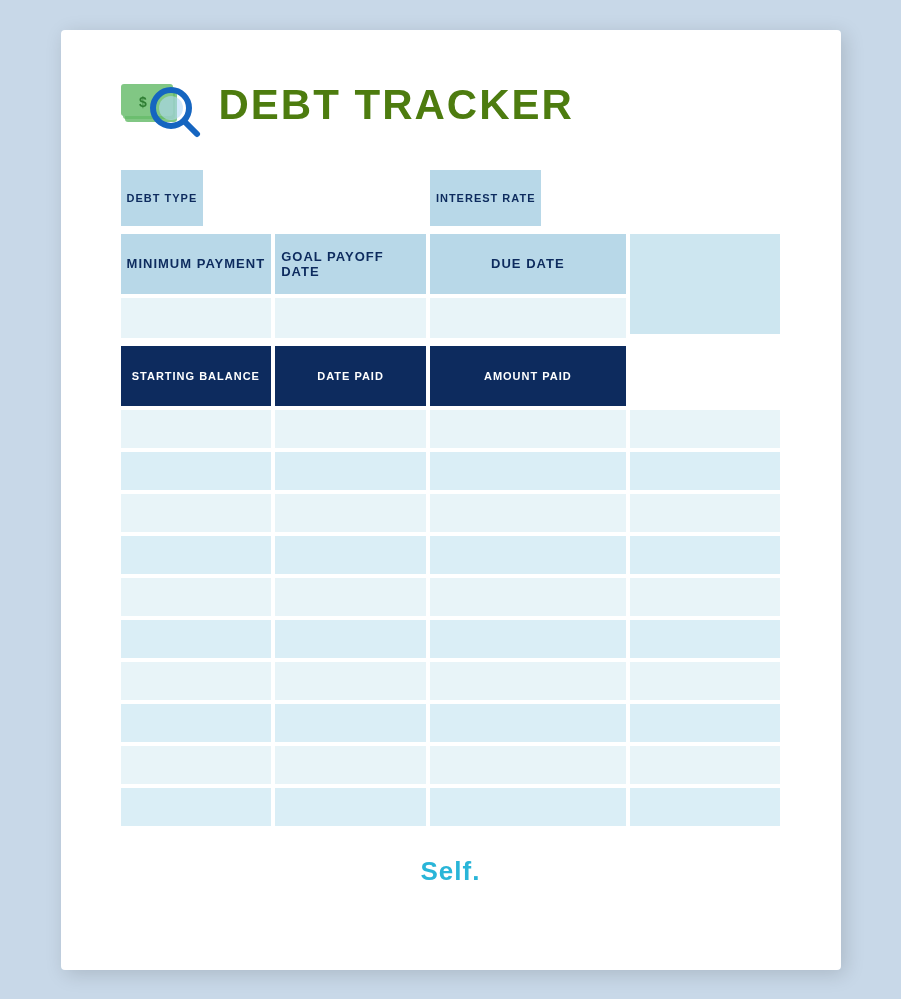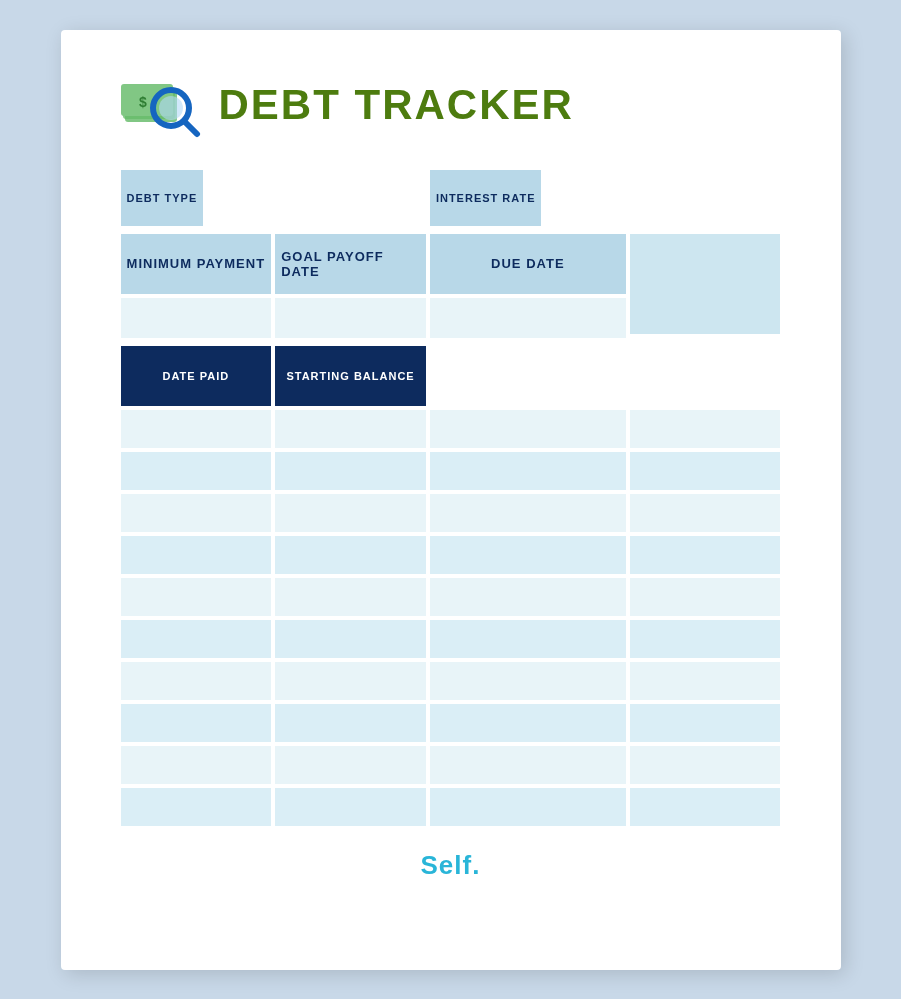--- a/index.html
+++ b/index.html
@@ -150,21 +150,21 @@
       min-height: 38px;
     }
 
     .tracker-row-cell-alt {
       background: #daeef6;
       min-height: 38px;
     }
 
     
     .footer {
-      margin-top: 24px;
+      margin-top: 30px;
       text-align: center;
     }
 
     .footer-brand {
       color: #29b5d8;
       font-size: 26px;
       font-weight: 700;
       letter-spacing: 1px;
     }
 
@@ -223,22 +223,23 @@
     <div>
       <div class="cell-header-2">DUE DATE</div>
       <div class="cell-body-2"></div>
     </div>
     <div>
       <div class="cell-light-only"></div>
     </div>
   </div>
 
   <div class="tracker-header">
+    <div class="tracker-header-cell">STARTING BALANCE</div>
     <div class="tracker-header-cell">DATE PAID</div>
-    <div class="tracker-header-cell">STARTING BALANCE</div>
+    <div class="tracker-header-cell">AMOUNT PAID</div>
   </div>
 
   <div class="tracker-rows">
     <div class="tracker-row">
       <div class="tracker-row-cell"></div>
       <div class="tracker-row-cell"></div>
       <div class="tracker-row-cell"></div>
       <div class="tracker-row-cell"></div>
     </div>
     <div class="tracker-row">

